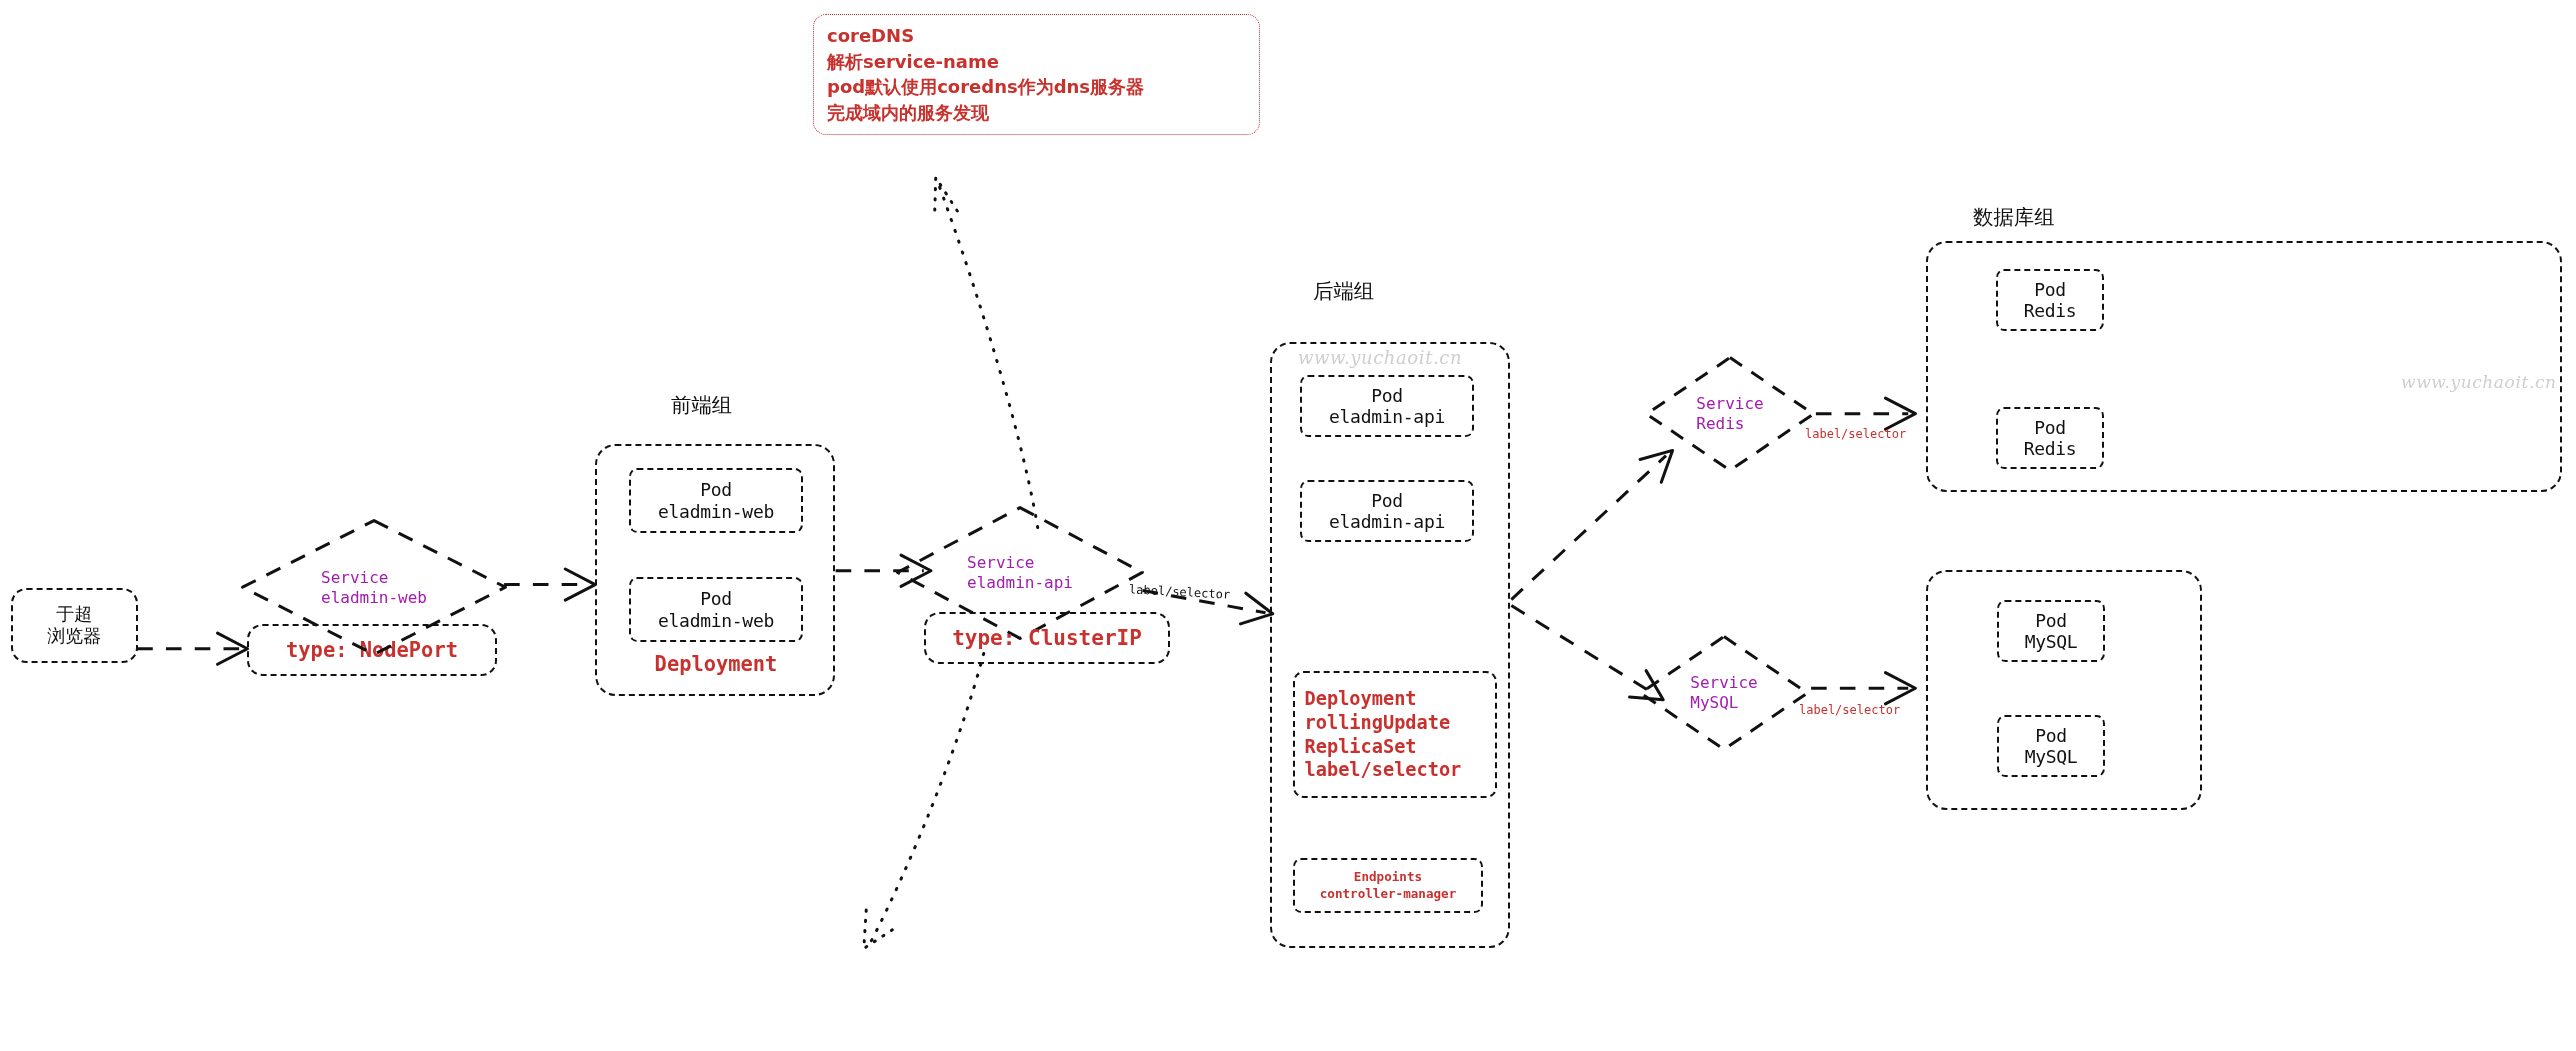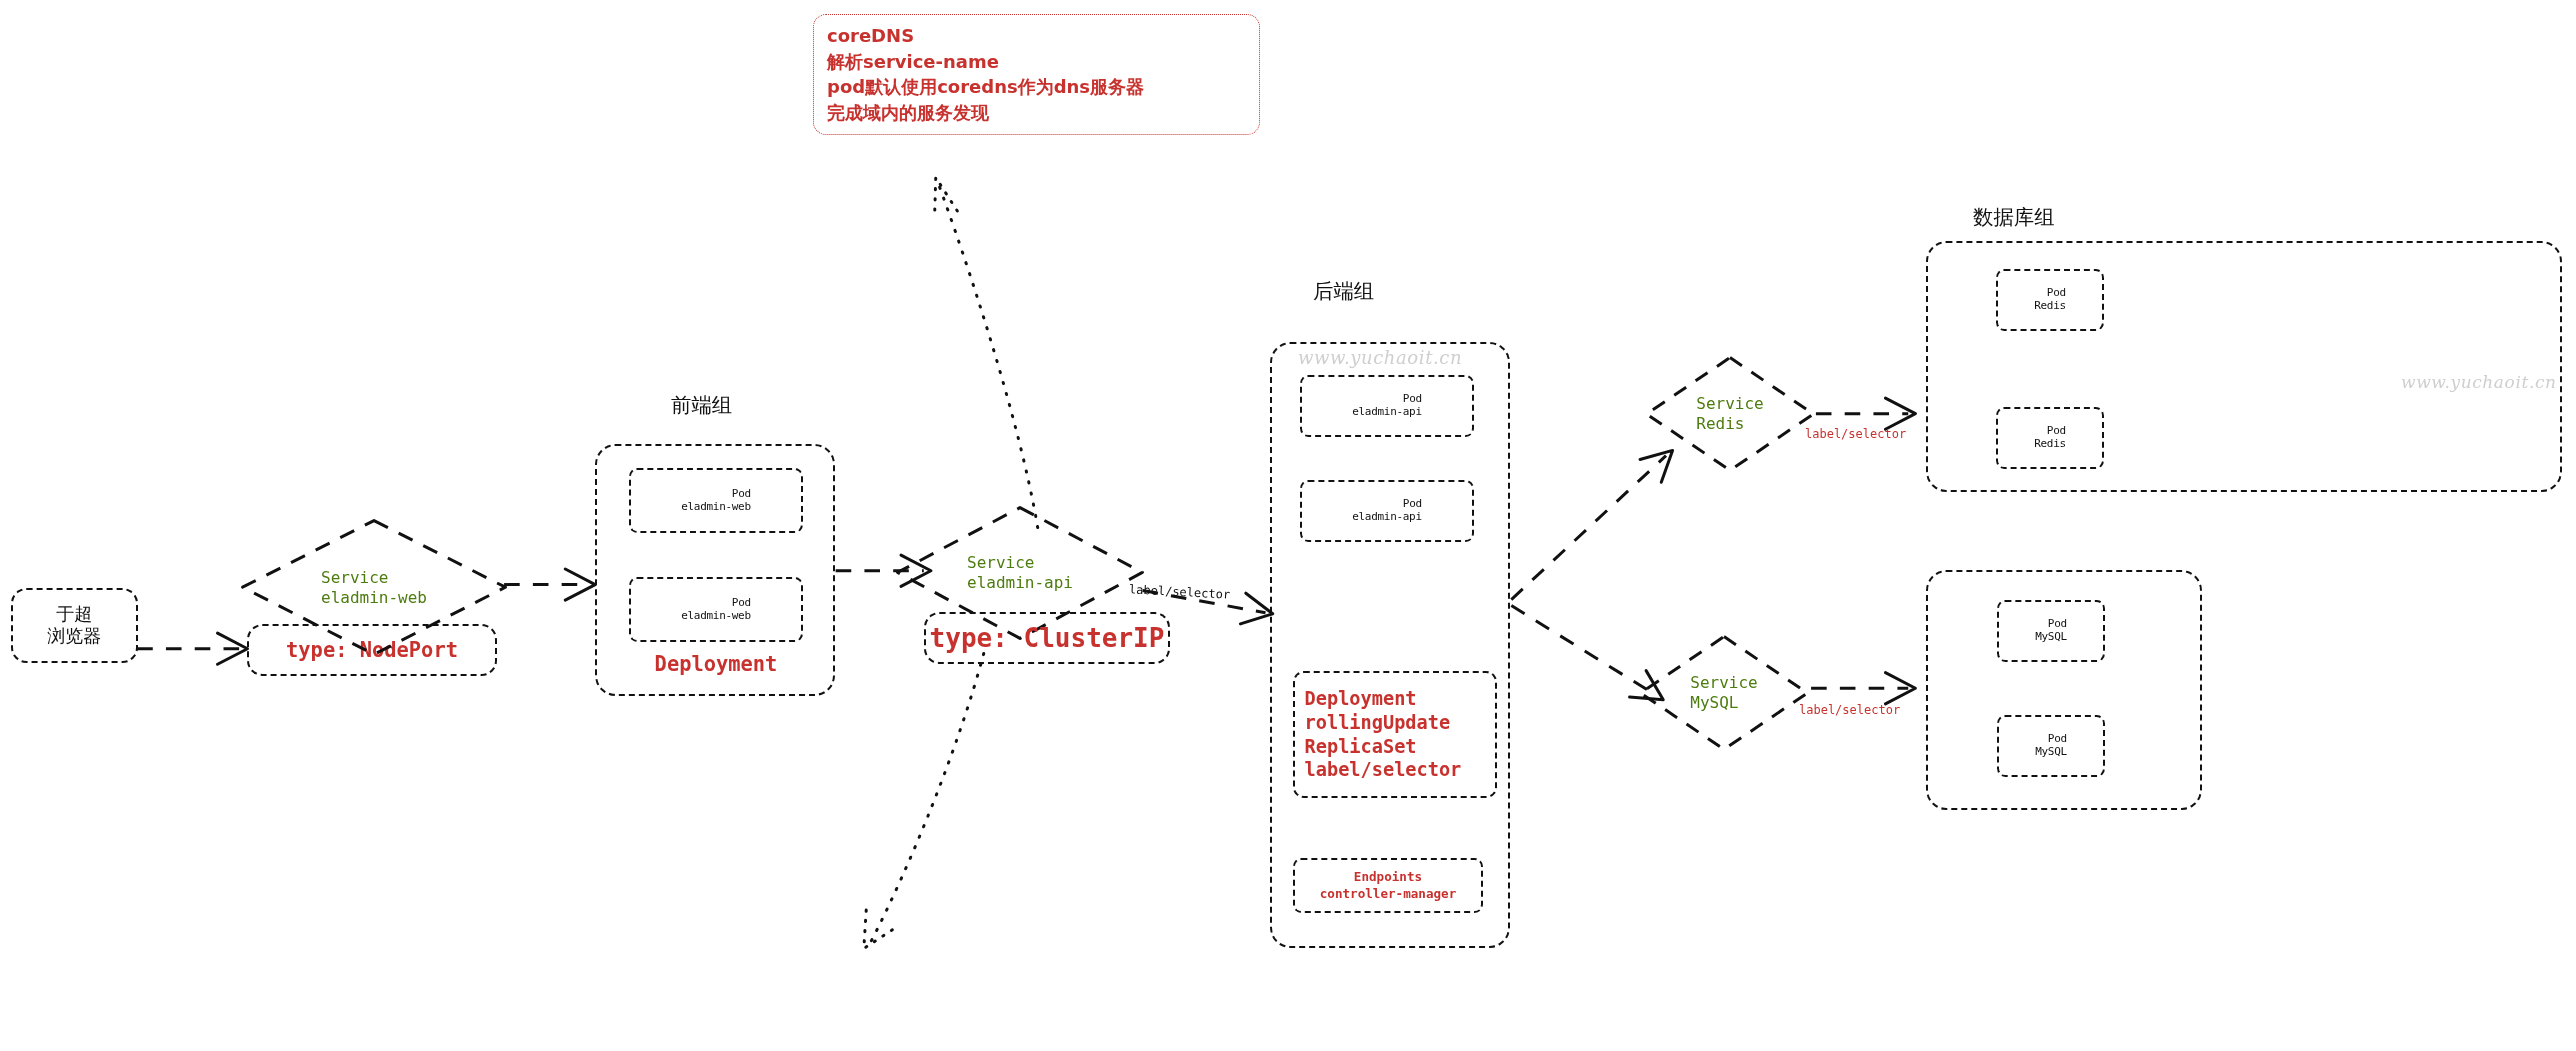--- a/index.html
+++ b/index.html
@@ -25,23 +25,22 @@
     white-space: pre;
   }
   .dashed-box {
     border: 2.4px dashed #111;
     border-radius: 15.6px;
     background: transparent;
   }
   .pod-box {
     border: 2.4px dashed #111;
     border-radius: 8.4px;
-    font-size: 11px;
+    font-size: 18px;
     letter-spacing: -0.3px;
-    text-align: right;
   }
   .group-box {
     border: 2.4px dashed #111;
     border-radius: 20.4px;
   }
   .red { color: #c8322e; }
   .redtext {
     color: #c8322e;
     font-weight: bold;
   }
@@ -56,21 +55,21 @@
     white-space: nowrap;
   }
 
   
   .diamond-wrap { position: absolute; }
   .diamond-wrap .dsvg { position: absolute; left: 0; top: 0; }
   .diamond-wrap .dlabel {
     position: absolute; inset: 0;
     display: flex; flex-direction: column;
     align-items: center; justify-content: center;
-    font-size: 16px; color: #4d7c0f; white-space: pre;
+    font-size: 16px; color: #a21caf; white-space: pre;
     line-height: 1.25;
   }
 
   
   .callout {
     position: absolute;
     box-sizing: border-box;
     border: 1.8px dotted #c8322e;
     border-radius: 13px;
     color: #c8322e;
@@ -209,21 +208,21 @@
   </div>
 
   <div class="diamond-wrap" style="left:894px; top:504px; width:252px; height:138px;">
     <svg class="dsvg" width="252" height="138" viewBox="0 0 420 230">
       <polygon points="210,6 414,114 210,224 6,114" fill="none" stroke="#111" stroke-width="5" stroke-dasharray="26 20" stroke-linejoin="round"></polygon>
     </svg>
     <div class="dlabel">Service
 eladmin-api</div>
   </div>
 
-  <div class="node dashed-box" style="left:924px; top:612px; width:246px; height:52px; font-size:26px; font-weight:bold;">
+  <div class="node dashed-box" style="left:924px; top:612px; width:246px; height:52px; font-size:21px; font-weight:bold;">
     <span class="redtext">type: ClusterIP</span>
   </div>
 
   <div class="edge-label" style="left:1129px; top:585px; transform: rotate(3deg);">label/selector</div>
 
   <div class="group-label" style="left:1313px; top:277px;">后端组</div>
   <div class="node group-box" style="left:1270px; top:342px; width:240px; height:606px;">
   </div>
   <div class="watermark" style="left:1298px; top:347px;">www.yuchaoit.cn</div>
   <div class="node pod-box" style="left:1300px; top:375px; width:174px; height:62px;">Pod

